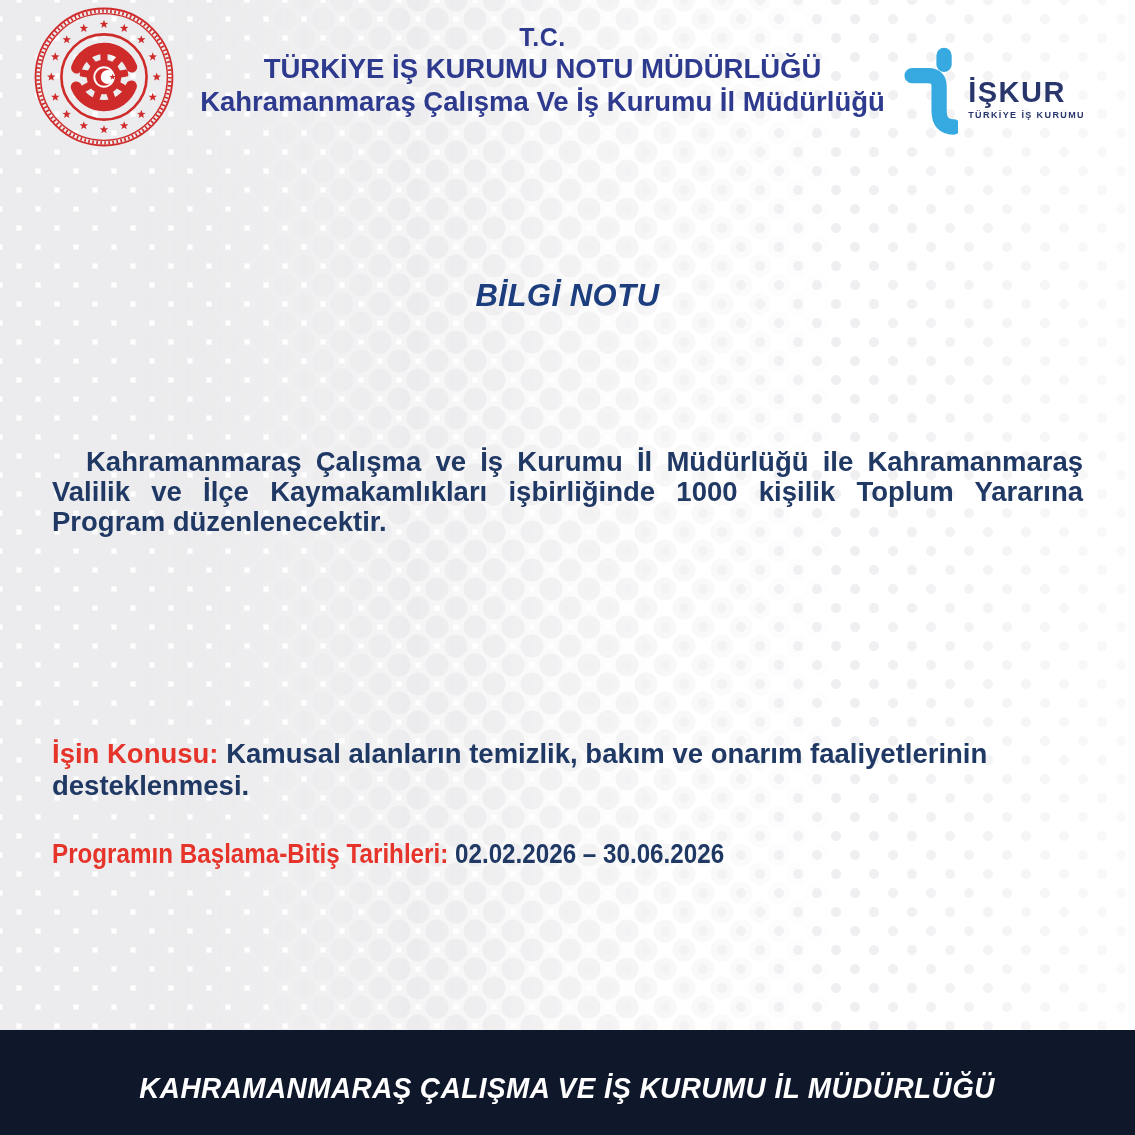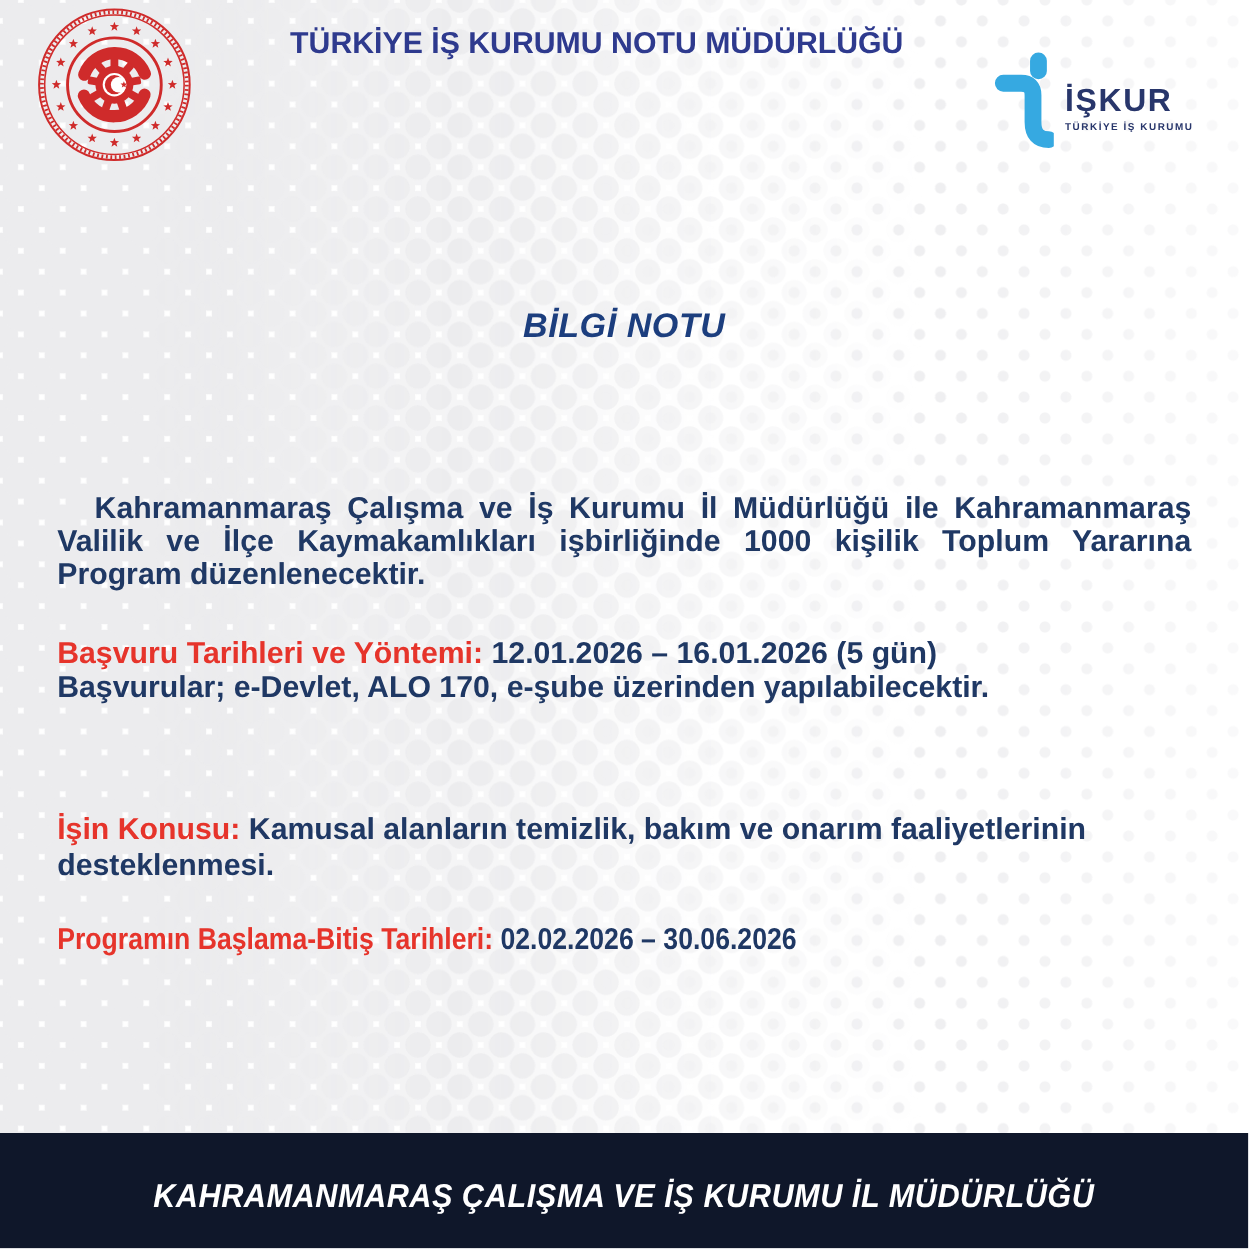--- a/index.html
+++ b/index.html
@@ -133,42 +133,40 @@
         </g>
       <circle cx="70" cy="70" r="17" fill="#cf2b2b"></circle>
       <circle cx="70" cy="70" r="10.5" fill="#ffffff"></circle>
       <circle cx="70" cy="70" r="8.6" fill="#cf2b2b"></circle>
       <circle cx="73.8" cy="70" r="7" fill="#ffffff"></circle>
       <polygon id="emblem-star-center" fill="#cf2b2b" points="78.50,66.80 79.29,68.91 81.54,69.01 79.78,70.42 80.38,72.59 78.50,71.34 76.62,72.59 77.22,70.42 75.46,69.01 77.71,68.91"></polygon>
     </svg>
   </div>
 
   <div class="layer header-titles">
+    <div class="tc">T.C.</div>
     <div class="h1">TÜRKİYE İŞ KURUMU NOTU MÜDÜRLÜĞÜ</div>
+    <div class="h2">Kahramanmaraş Çalışma Ve İş Kurumu İl Müdürlüğü</div>
   </div>
 
   <div class="layer note-title">BİLGİ NOTU</div>
 
   <div class="layer iskur">
     <svg class="iskur-icon" viewBox="0 0 60 100">
       <path d="M9 33 H27 Q39 33 39 45 V72 Q39 90 55 90" fill="none" stroke="#36a9e1" stroke-width="17" stroke-linecap="round" stroke-linejoin="round"></path>
       <rect x="36" y="2" width="17" height="27" rx="8.5" fill="#36a9e1"></rect>
     </svg>
     <div class="iskur-text">
       <div class="iskur-word">İŞKUR</div>
       <div class="iskur-sub">TÜRKİYE İŞ KURUMU</div>
     </div>
   </div>
 
   <div class="layer bodyblock para1">Kahramanmaraş Çalışma ve İş Kurumu İl Müdürlüğü ile Kahramanmaraş Valilik ve İlçe Kaymakamlıkları işbirliğinde 1000 kişilik Toplum Yararına Program düzenlenecektir.</div>
 
-  <div class="layer bodyblock b1">
-    <div><span class="red">Başvuru Tarihleri ve Yöntemi:</span> <span>12.01.2026 – 16.01.2026 (5 gün)</span></div>
-    <div>Başvurular; e-Devlet, ALO 170, e-şube üzerinden yapılabilecektir.</div>
-  </div>
 
 
   <div class="layer bodyblock b3"><span class="red">İşin Konusu:</span> <span>Kamusal alanların temizlik, bakım ve onarım faaliyetlerinin desteklenmesi.</span></div>
 
   <div class="layer bodyblock b4"><span class="red">Programın Başlama-Bitiş Tarihleri:</span> <span>02.02.2026 – 30.06.2026</span></div>
 
   <div class="layer banner">
     <div class="banner-text">KAHRAMANMARAŞ ÇALIŞMA VE İŞ KURUMU İL MÜDÜRLÜĞÜ</div>
   </div>
 

